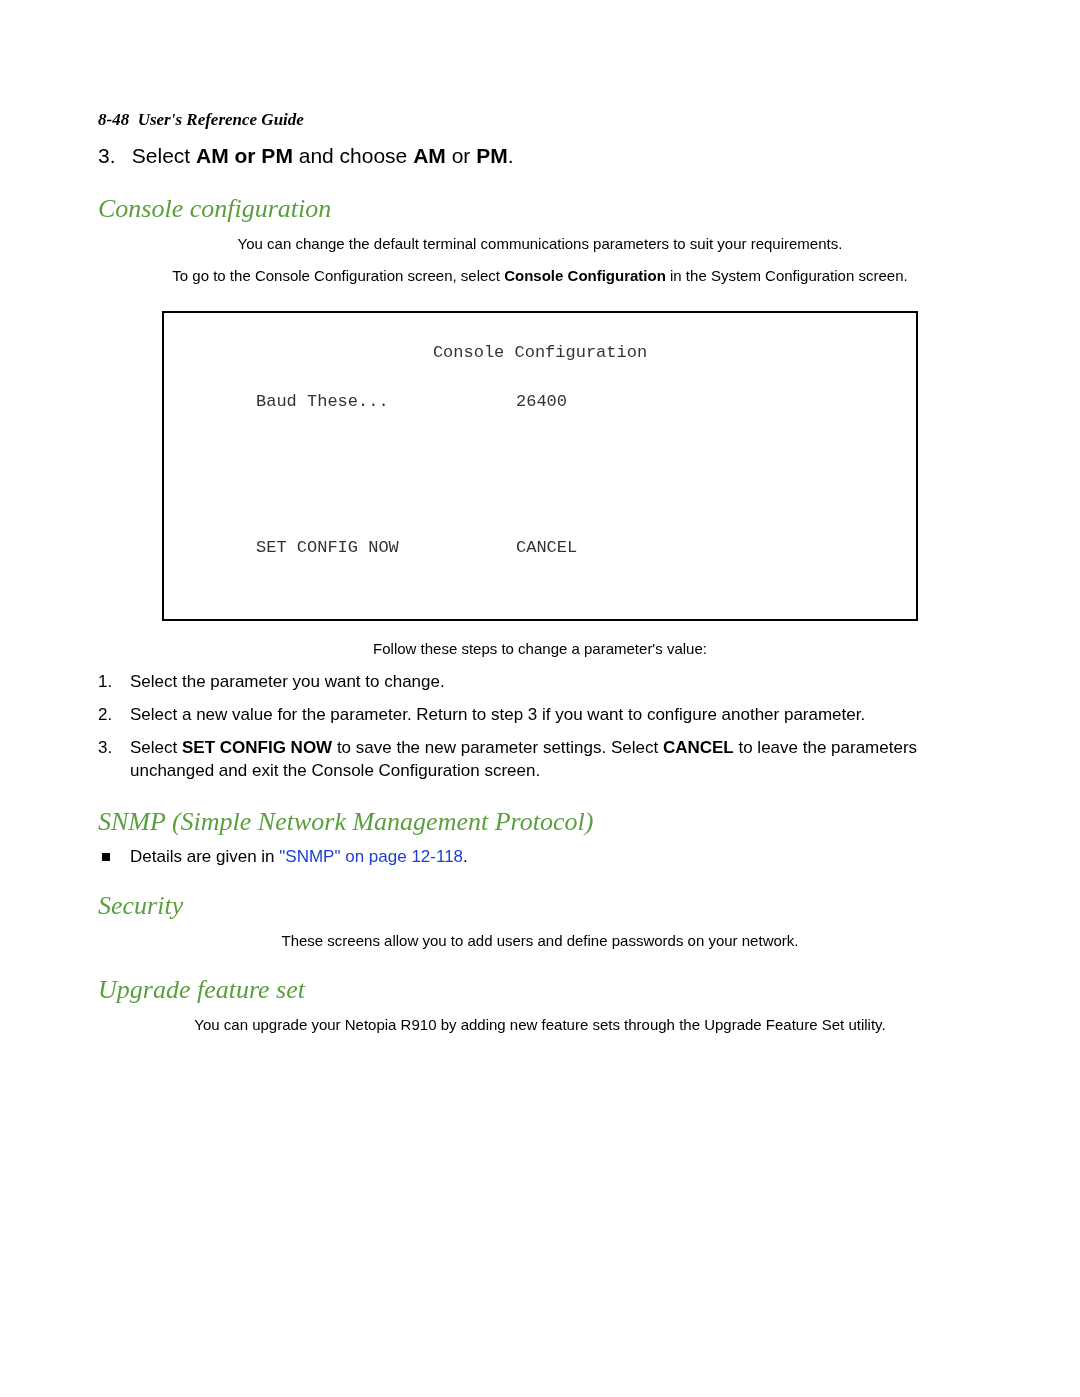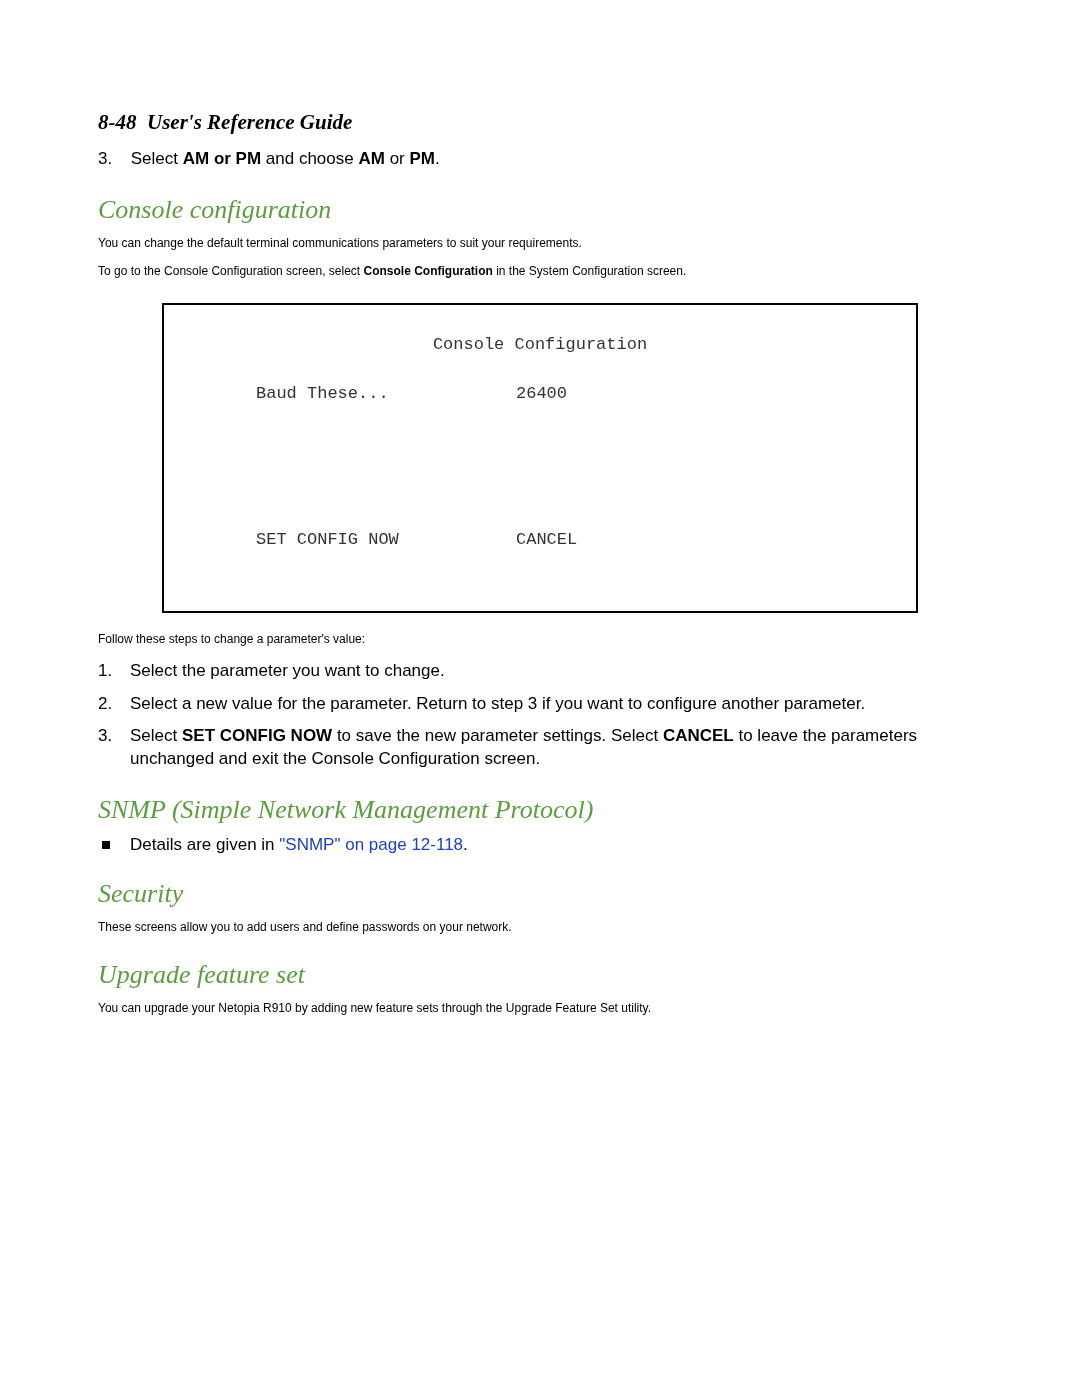--- a/index.html
+++ b/index.html
@@ -13,43 +13,44 @@
     width: 1080px;
     min-height: 1397px;
     box-sizing: border-box;
     padding: 110px 98px 60px 98px;
     position: relative;
   }
   .page-header {
     font-style: italic;
     font-weight: bold;
     font-family: Georgia, 'Times New Roman', serif;
-    font-size: 21px;
+    font-size: 17px;
     margin-bottom: 14px;
   }
   .step3 {
-    font-size: 17px;
+    font-size: 21px;
     margin: 6px 0 26px 0;
   }
   .step3 .num {
     display: inline-block;
     width: 28px;
   }
   h2.section {
     font-family: Georgia, 'Times New Roman', serif;
     font-style: italic;
     color: #5a9e3e;
     font-weight: normal;
     font-size: 26px;
     margin: 24px 0 10px 0;
   }
   p.body {
-    font-size: 12px;
+    font-size: 15px;
     margin: 8px 0 12px 0;
     line-height: 1.35;
+    text-align: center;
   }
   .bold {
     font-weight: bold;
   }
   .terminal-box {
     border: 2px solid #000;
     margin: 24px 64px 18px 64px;
     padding: 30px 30px 40px 30px;
     font-family: "Courier New", Courier, monospace;
     font-size: 17px;

